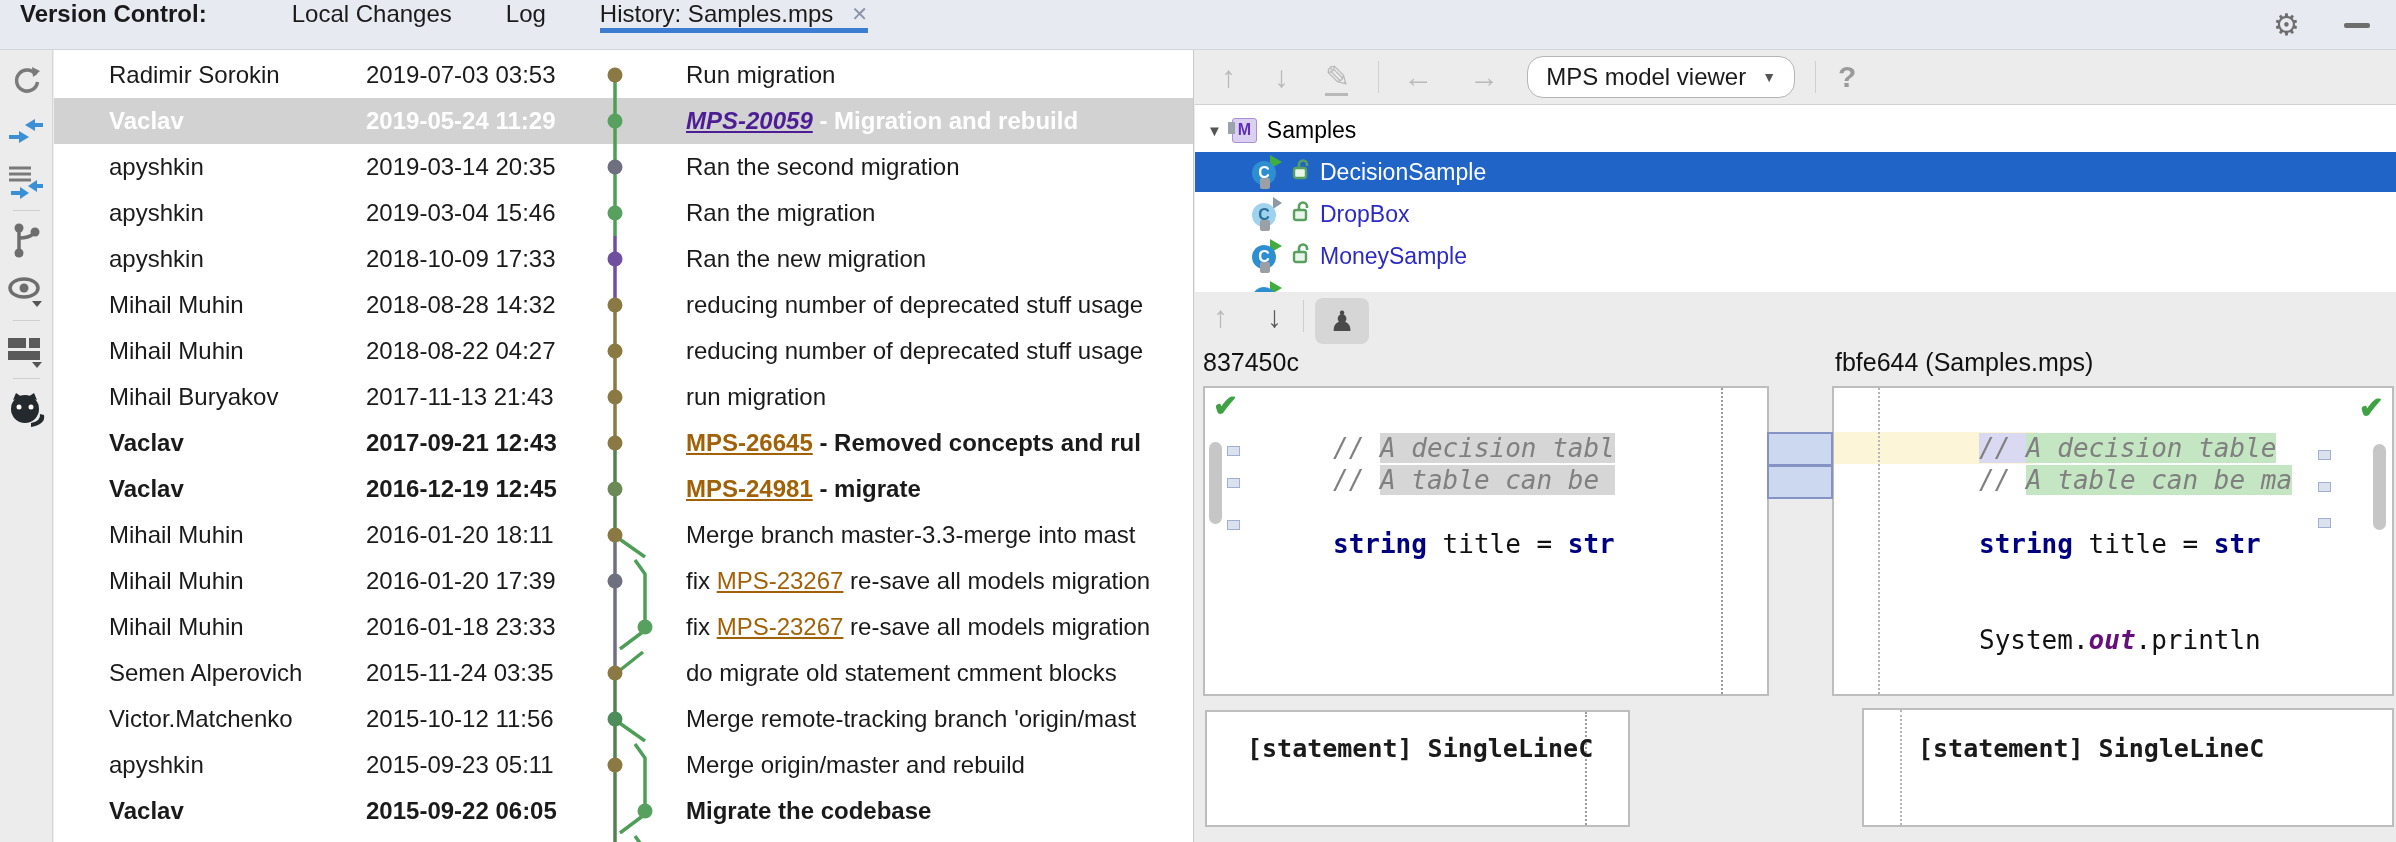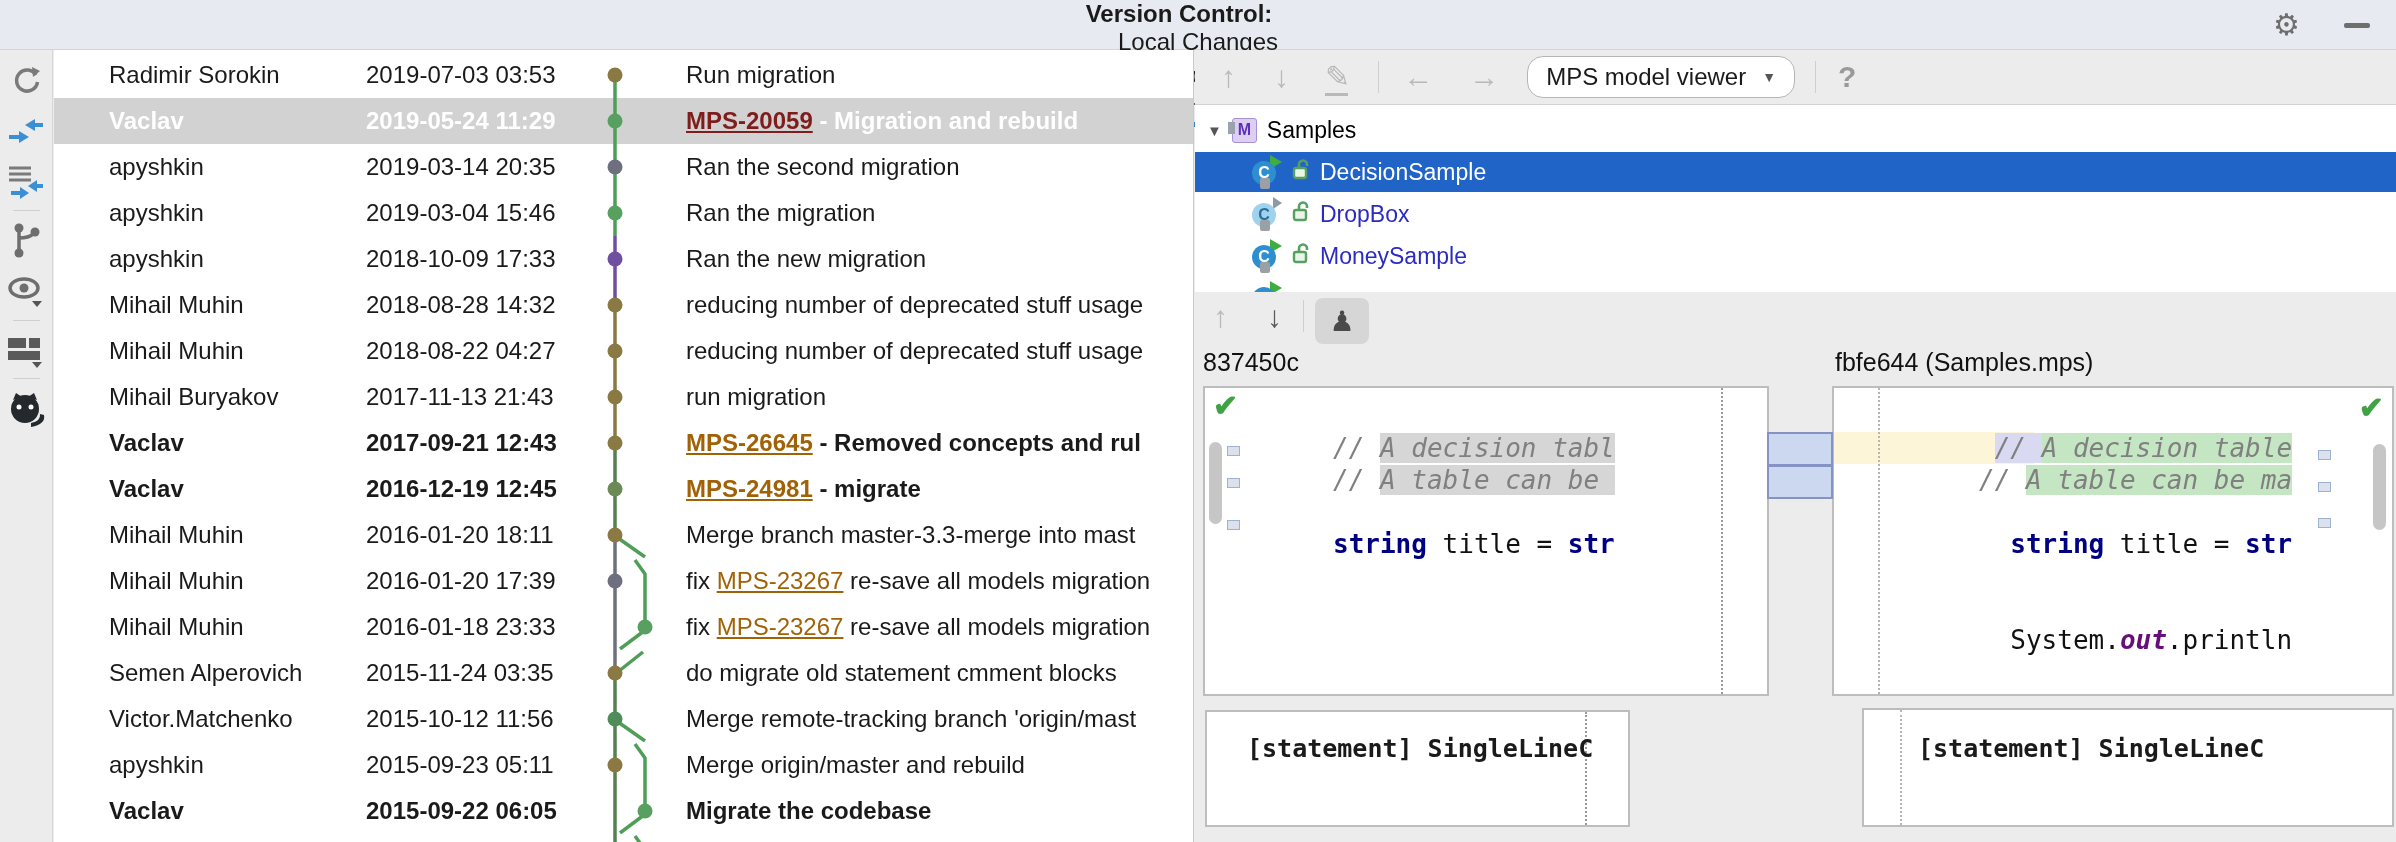--- a/index.html
+++ b/index.html
@@ -3,21 +3,21 @@
 <meta charset="utf-8">
 <style>
   * { box-sizing: border-box; }
   html,body { margin:0; padding:0; }
   body {
     width:2396px; height:842px; position:relative; overflow:hidden;
     font-family:"Liberation Sans", sans-serif; background:#ececec; color:#1a1a1a;
   }
   
   #tabbar { position:absolute; left:0; top:0; width:2396px; height:50px;
-    background:#e7eaf1; border-bottom:1px solid #d2d5dd; display:flex; align-items:center;flex-direction:column; }
+    background:#e7eaf1; border-bottom:1px solid #d2d5dd; display:flex; align-items:flex-start; }
   .winlabel { font-size:24px; font-weight:700; display:flex; align-items:center; margin:0 58px 0 20px; }
   .tab { display:flex; align-items:center; font-size:24px; margin:0 27px; border-bottom:5px solid transparent; cursor:default; }
   .tab.active { border-bottom-color:#3c7cd2; }
   .tab .close { margin-left:18px; color:#8a93a8; font-size:20px; }
   #tab-actions { position:absolute; right:0; top:0; height:50px; display:flex; align-items:center; gap:44px; padding-right:26px; }
   .gear { font-size:30px; color:#6e6e6e; line-height:1; }
   .dash { width:26px; height:5px; background:#6e6e6e; border-radius:2px; }
 
   
   #stripe { position:absolute; left:0; top:50px; width:53px; height:792px;
@@ -30,21 +30,21 @@
     background:#fff; overflow:hidden; border-right:1px solid #c9c9c9; padding-top:2px; }
   .crow { height:46px; display:flex; align-items:center; font-size:24px; white-space:nowrap;padding-left:46px; }
   .crow.bold { font-weight:700;justify-content:flex-end; }
   .crow.selected { background:#d2d2d2; color:#fff; font-weight:700; }
   .c-author { width:266px; padding-left:9px; flex:none; overflow:hidden; }
   .c-date   { width:225px; flex:none; }
   .c-graph  { width:95px; flex:none; height:46px; }
   .c-graph svg { display:block; }
   .c-msg { flex:1; overflow:hidden; }
   .lnk { color:#a16207; text-decoration:underline; }
-  .crow.selected .lnk { color:#7f1d1d; }
+  .crow.selected .lnk { color:#4c1d95;font-style:italic; }
 
   
   #rightpanel { position:absolute; left:1195px; top:50px; width:1201px; height:792px; background:#ececec; }
 
   #viewer-toolbar { position:absolute; left:0; top:0; right:0; height:55px;
     background:#ececec; border-bottom:1px solid #d2d2d2; display:flex; align-items:center; }
   .ticon { font-size:30px; color:#b9b9b9; line-height:1; }
   .ticon.dark { color:#5a5a5a; }
   .tb-sep { width:1px; height:32px; background:#cfcfcf; }
   .pencil { position:relative; }
@@ -79,21 +79,21 @@
   
   .dlabel { position:absolute; font-size:25px; color:#111; }
   .mini-btn { position:absolute; width:54px; height:46px; background:#d6d6d6; border-radius:8px;
     display:flex; align-items:center; justify-content:center; font-size:28px; color:#4a4a4a; }
   .pane { position:absolute; background:#fff; border:2px solid #bdbdbd; overflow:hidden; }
   .band { position:absolute; background:#ccd7f0; border:2px solid #8593c4; z-index:3; }
   .dotline { position:absolute; top:0; bottom:0; border-left:2px dotted #9a9a9a; }
   .check { position:absolute; color:#3fa345; font-size:30px; font-weight:700; }
   .pill { position:absolute; background:#c6c6c6; border-radius:7px; width:13px; }
   .fold { position:absolute; width:13px; height:10px; background:#dbe2ee; border:1px solid #9fb0d0; }
-  .code { position:absolute; font-family:"DejaVu Sans Mono", monospace; font-size:26px;text-align:right; }
+  .code { position:absolute; font-family:"DejaVu Sans Mono", monospace; font-size:26px; }
   .cl { height:32px; line-height:32px; white-space:pre; }
   .tk-com { color:#808080; font-style:italic; }
   .tk-kw { color:#000080; font-weight:700; }
   .tk-plain { color:#111; }
   .tk-field { color:#660e7a; font-weight:700; font-style:italic; }
   .bg-gray { background:#d6d6d6; }
   .bg-green { background:#c5e6c2;margin-top:32px; }
   .bg-lav { background:#d9daf2; }
   .yellowband { position:absolute; background:#fcf5d8; }
   .stmt { position:absolute; font-family:"DejaVu Sans Mono", monospace; font-size:25px; font-weight:700; white-space:nowrap; }

